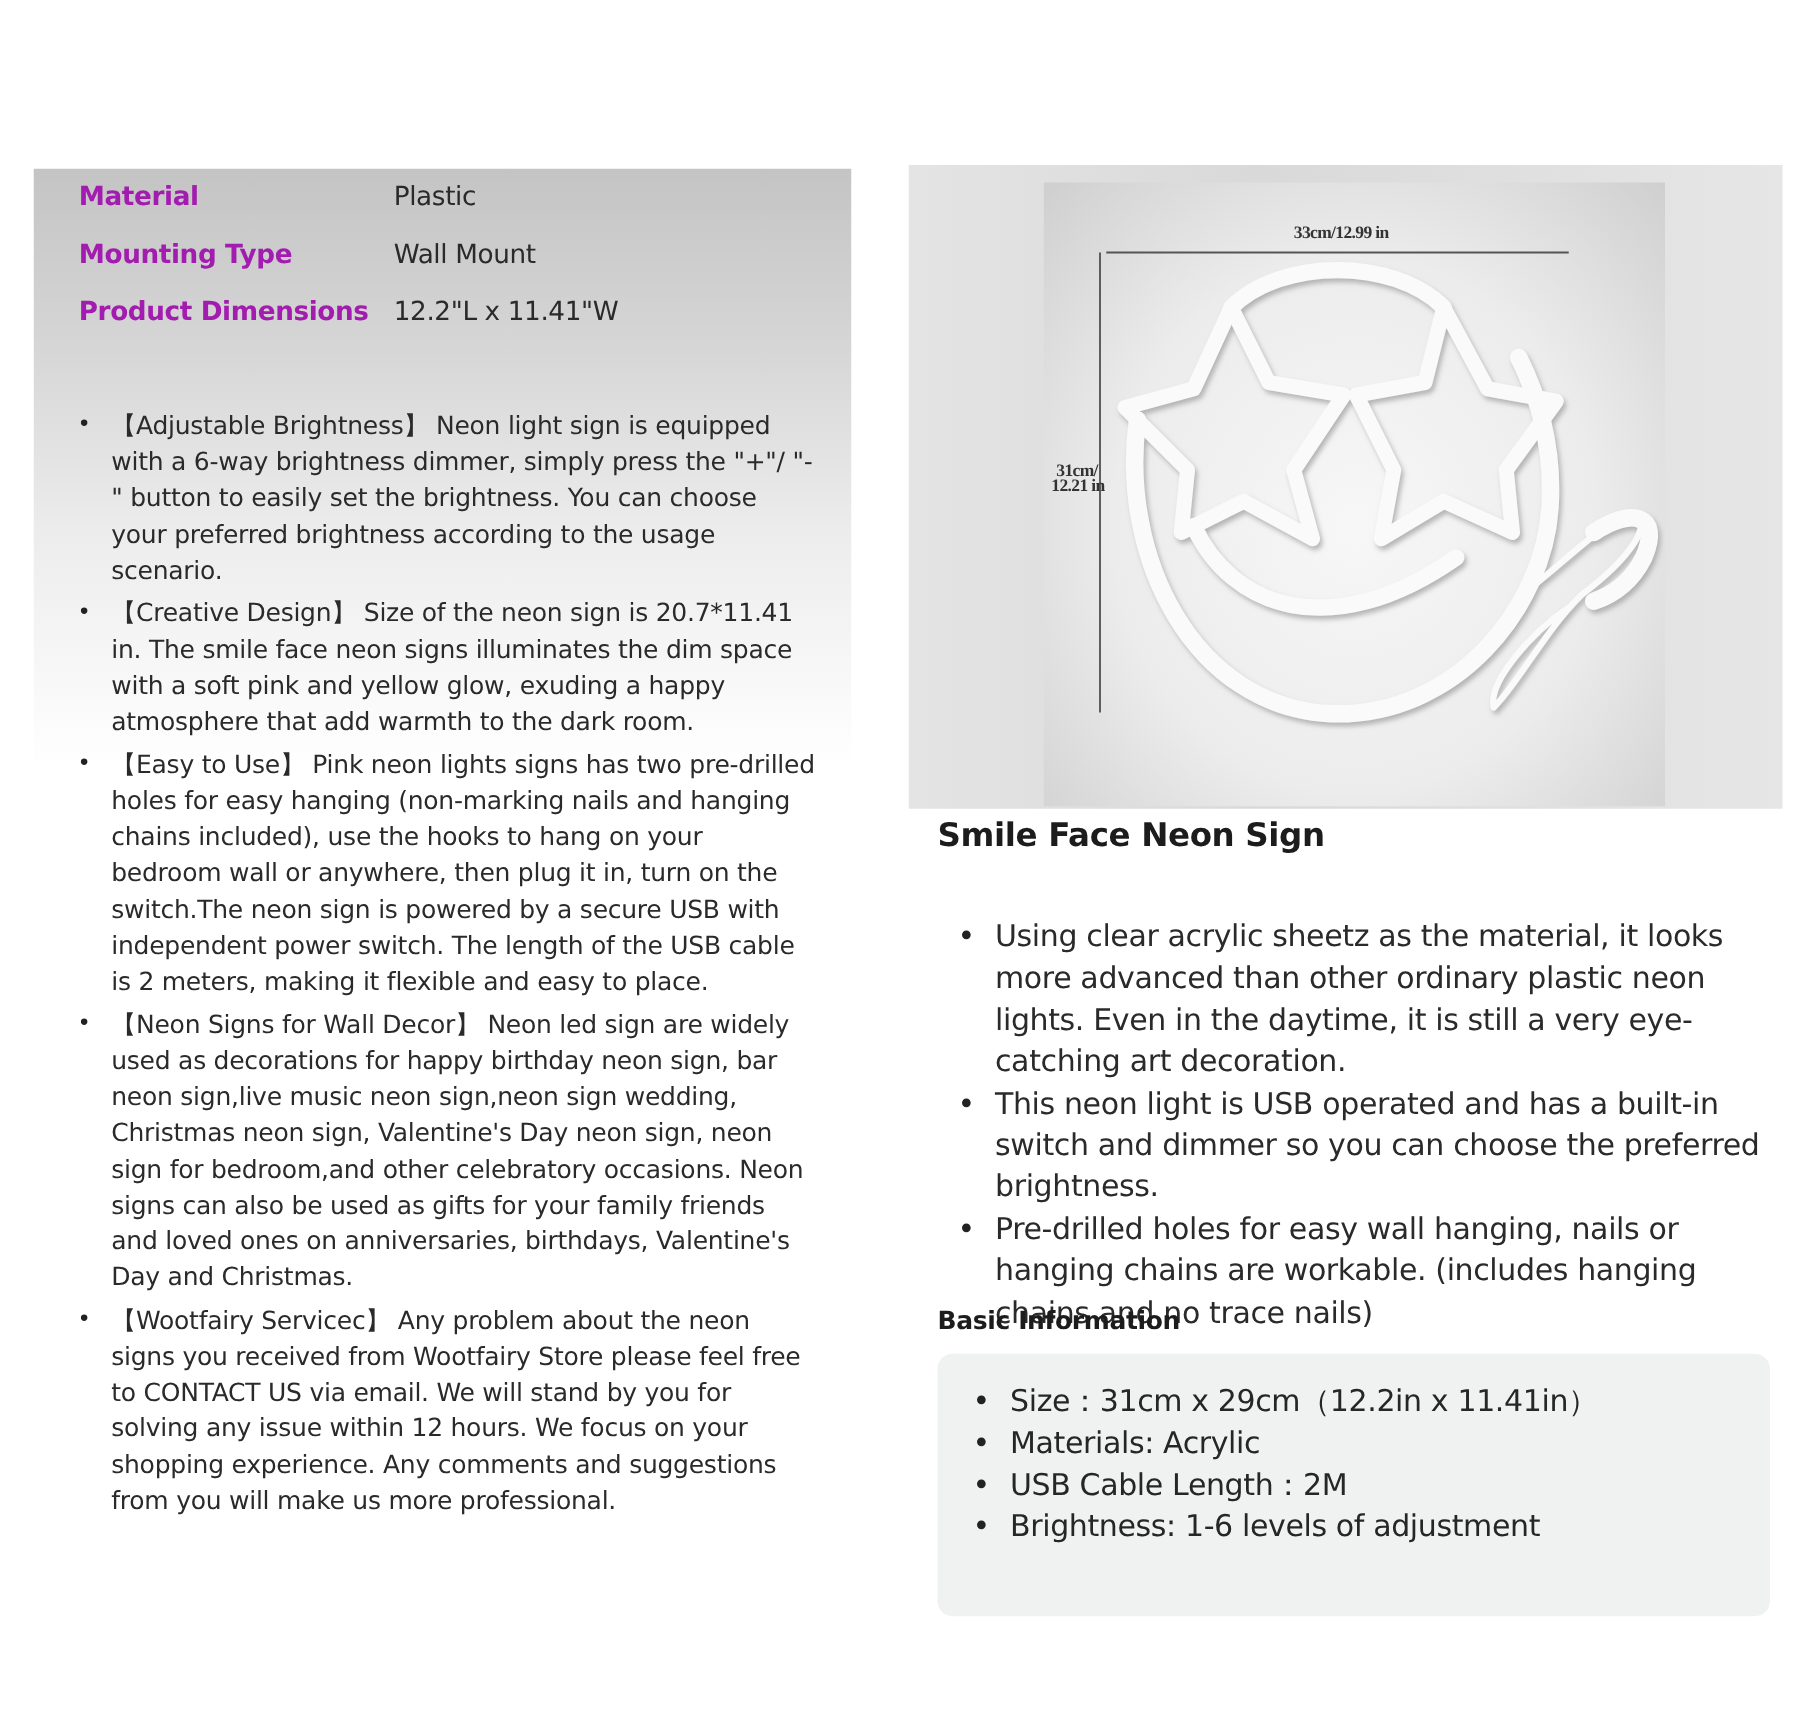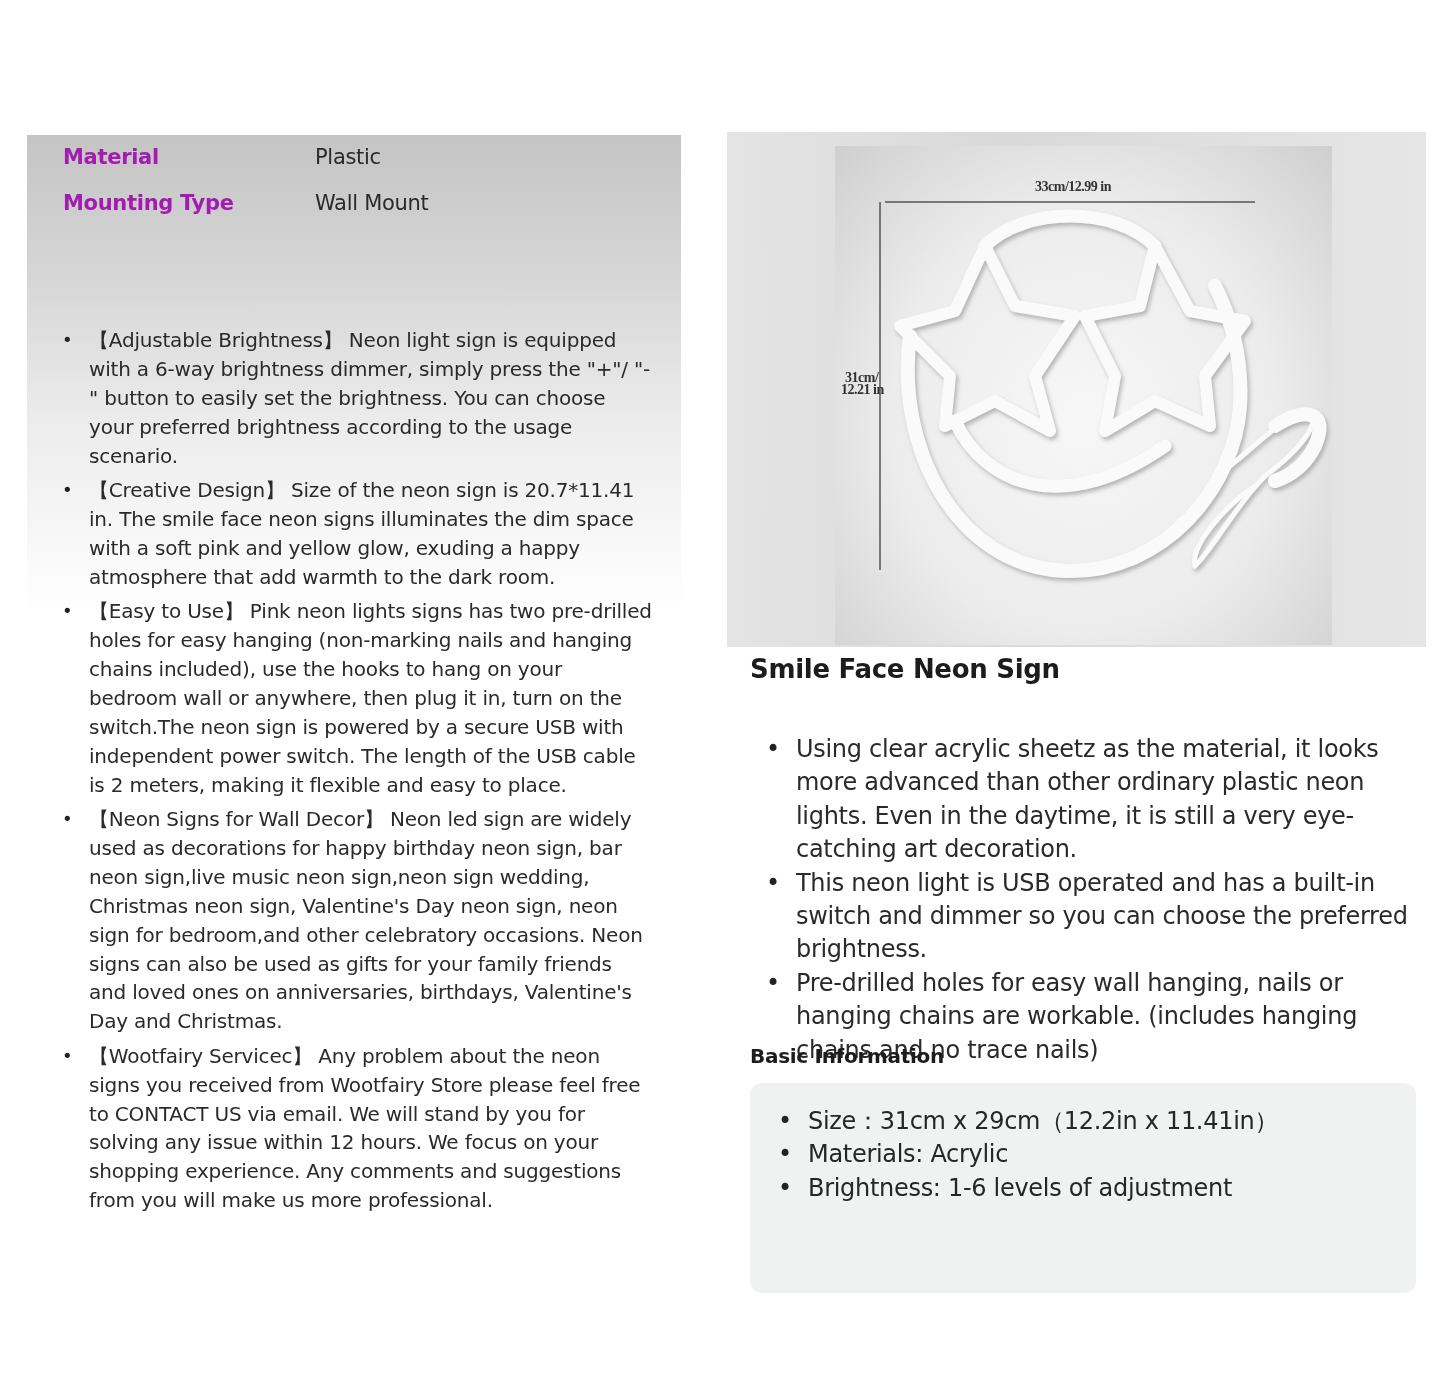--- a/index.html
+++ b/index.html
@@ -44,20 +44,24 @@
 <div class="left-panel"></div>
 
 <div class="spec-table">
   <div class="spec-row">
     <span class="spec-key">Material</span>
     <span class="spec-val">Plastic</span>
   </div>
   <div class="spec-row">
     <span class="spec-key">Mounting Type</span>
     <span class="spec-val">Wall Mount</span>
+  </div>
+  <div class="spec-row">
+    <span class="spec-key">Product Dimensions</span>
+    <span class="spec-val">12.2"L x 11.41"W</span>
   </div>
 </div>
 
 <ul class="bullets-left">
   <li>【Adjustable Brightness】 Neon light sign is equipped with a 6-way brightness dimmer, simply press the "+"/ "-" button to easily set the brightness. You can choose your preferred brightness according to the usage scenario.</li>
   <li>【Creative Design】 Size of the neon sign is 20.7*11.41 in. The smile face neon signs illuminates the dim space with a soft pink and yellow glow, exuding a happy atmosphere that add warmth to the dark room.</li>
   <li>【Easy to Use】 Pink neon lights signs has two pre-drilled holes for easy hanging (non-marking nails and hanging chains included), use the hooks to hang on your bedroom wall or anywhere, then plug it in, turn on the switch.The neon sign is powered by a secure USB with independent power switch. The length of the USB cable is 2 meters, making it flexible and easy to place.</li>
   <li>【Neon Signs for Wall Decor】 Neon led sign are widely used as decorations for happy birthday neon sign, bar neon sign,live music neon sign,neon sign wedding, Christmas neon sign, Valentine's Day neon sign, neon sign for bedroom,and other celebratory occasions. Neon signs can also be used as gifts for your family friends and loved ones on anniversaries, birthdays, Valentine's Day and Christmas.</li>
   <li>【Wootfairy Servicec】 Any problem about the neon signs you received from Wootfairy Store please feel free to CONTACT US via email. We will stand by you for solving any issue within 12 hours. We focus on your shopping experience. Any comments and suggestions from you will make us more professional.</li>
 </ul>
@@ -99,14 +103,15 @@
   <li>Using clear acrylic sheetz as the material, it looks more advanced than other ordinary plastic neon lights. Even in the daytime, it is still a very eye-catching art decoration.</li>
   <li>This neon light is USB operated and has a built-in switch and dimmer so you can choose the preferred brightness.</li>
   <li>Pre-drilled holes for easy wall hanging, nails or hanging chains are workable.  (includes hanging chains and no trace nails)</li>
 </ul>
 
 <div class="basic-title">Basic Information</div>
 <div class="basic-box"></div>
 <ul class="basic-list">
   <li>Size：31cm x 29cm（12.2in x 11.41in）</li>
   <li>Materials: Acrylic</li>
+  <li>USB Cable Length：2M</li>
   <li>Brightness: 1-6 levels of adjustment</li>
 </ul>
 
 </body></html>

